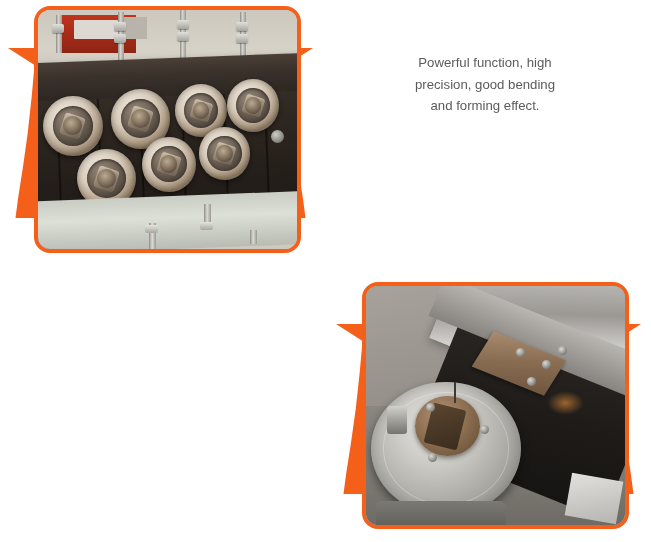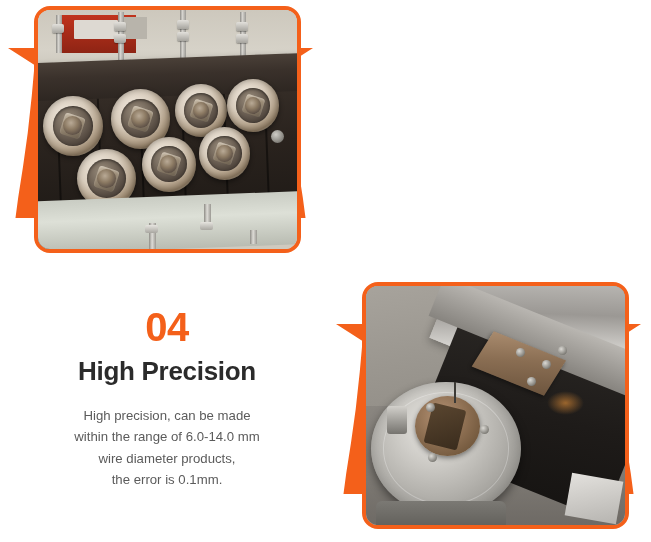--- a/index.html
+++ b/index.html
@@ -313,30 +313,25 @@
           <div class="legnut" style="left:41.5%;bottom:16px;"></div>
           <div class="legbolt" style="left:64%;bottom:8%;"></div>
           <div class="legnut" style="left:62.5%;bottom:8%;"></div>
           <div class="legbolt" style="left:82%;bottom:2%;height:14px;"></div>
         </div>
       </div>
     </div>
   </div>
 
   <div class="text-card" style="left:360px;top:34px;width:250px;">
+    <p class="desc">Powerful function, high
+precision, good bending
+and forming effect.</p>
   </div>
 
-  <div class="text-card" style="left:42px;top:306px;width:250px;">
-    <p class="num">04</p>
-    <p class="head wide">High Precision</p>
-    <p class="desc">High precision, can be made
-within the range of 6.0-14.0 mm
-wire diameter products,
-the error is 0.1mm.</p>
-  </div>
 
   <div class="photo-block" style="left:336px;top:282px;width:305px;height:247px;">
     <div class="bracket left"></div>
     <div class="bracket right"></div>
     <div class="photo-frame">
       <div class="photo-inner">
         <div class="p2">
           <div class="ground"></div>
           <div class="groundlow"></div>
           <div class="chute"></div>

